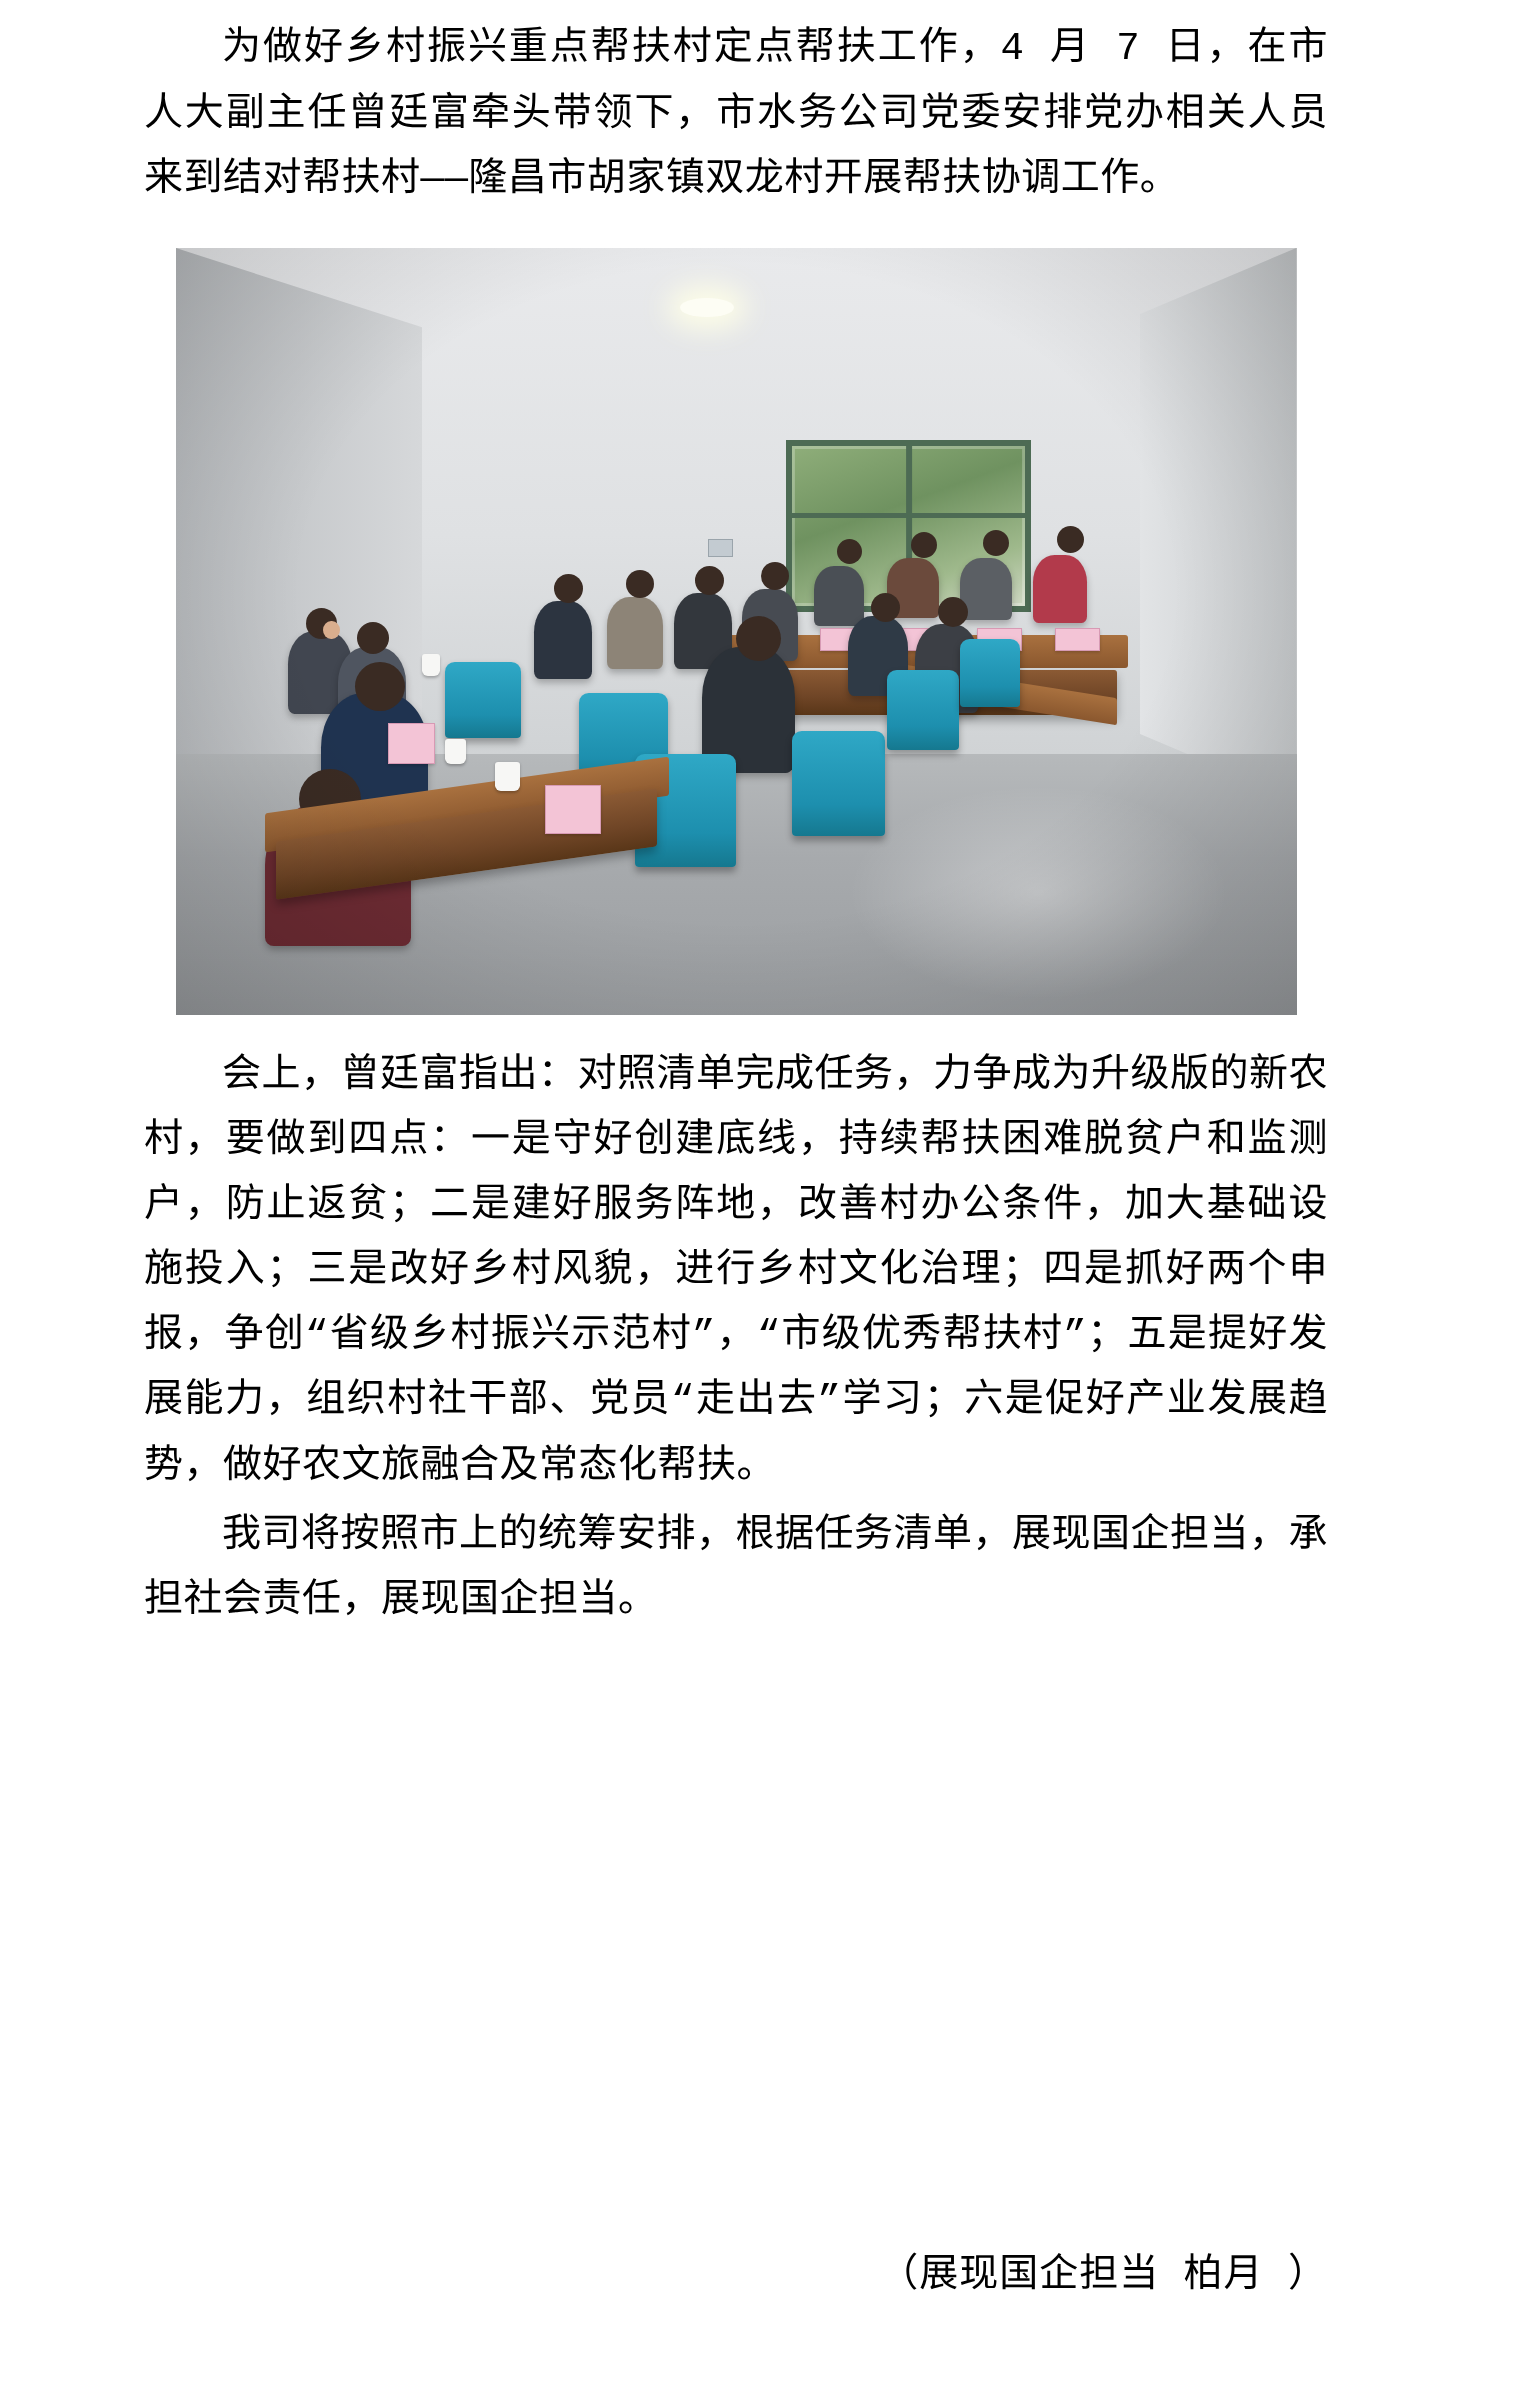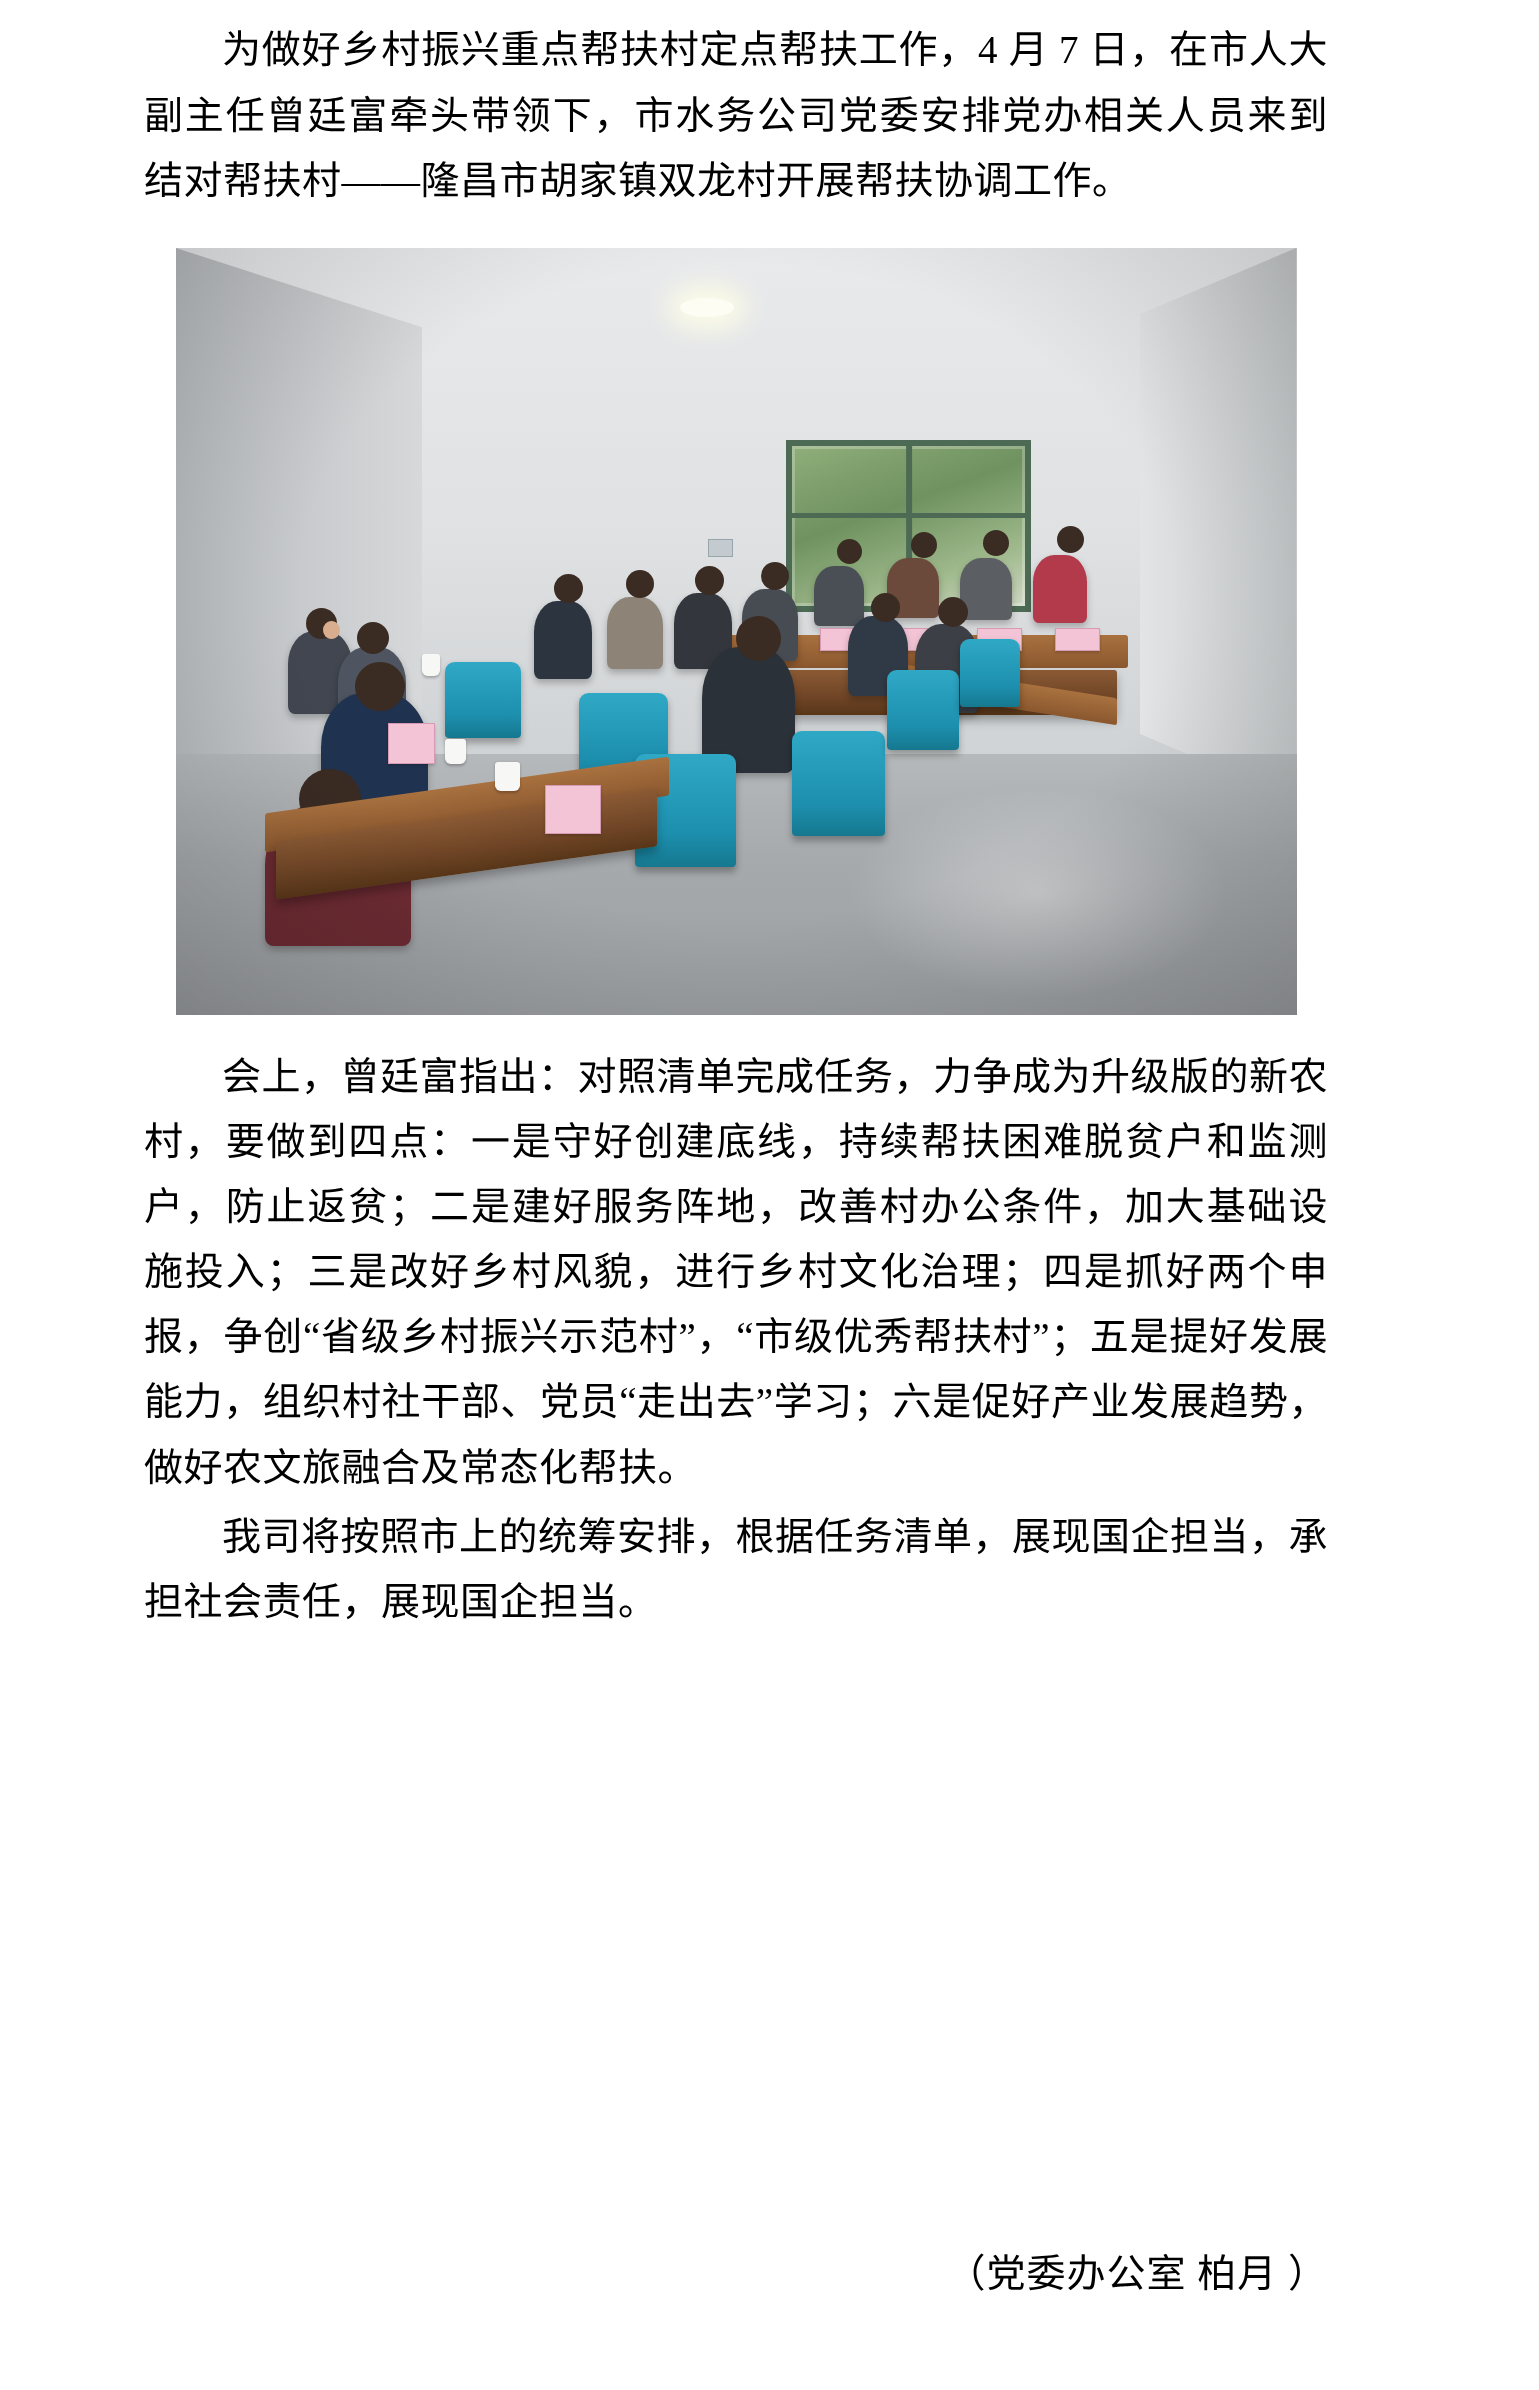--- a/index.html
+++ b/index.html
@@ -14,20 +14,21 @@
     font-family: "Liberation Serif", "DejaVu Serif", serif;
     color: #000000;
     position: relative;
   }
   .page {
     width: 1472px;
     min-height: 2391px;
     box-sizing: border-box;
     padding: 9.7px 144px 0 144px;
     position: relative;
+    font-family: Liberation Mono, monospace;
   }
   .para {
     font-size: 39px;
     line-height: 1.67;
     text-align: justify;
     text-justify: inter-ideograph;
     text-indent: 2em;
     margin: 0 0 3.9px 0;
     letter-spacing: 0.5px;
   }
@@ -243,15 +244,15 @@
       <div class="cup" style="left:28.5%;top:67%;width:25px;height:29px;"></div>
       <div class="cup" style="left:22%;top:53%;width:17.5px;height:21.3px;"></div>
 
       <div class="vignette"></div>
     </div>
   </div>
 
   <p class="para">会上，曾廷富指出：对照清单完成任务，力争成为升级版的新农村，要做到四点：一是守好创建底线，持续帮扶困难脱贫户和监测户，防止返贫；二是建好服务阵地，改善村办公条件，加大基础设施投入；三是改好乡村风貌，进行乡村文化治理；四是抓好两个申报，争创“省级乡村振兴示范村”，“市级优秀帮扶村”；五是提好发展能力，组织村社干部、党员“走出去”学习；六是促好产业发展趋势，做好农文旅融合及常态化帮扶。</p>
   <p class="para">我司将按照市上的统筹安排，根据任务清单，展现国企担当，承担社会责任，展现国企担当。</p>
 
-  <div class="signature">（党委办公室  柏月 ）</div>
+  <div class="signature">（展现国企担当  柏月 ）</div>
 </div>
 
 
 </body></html>

